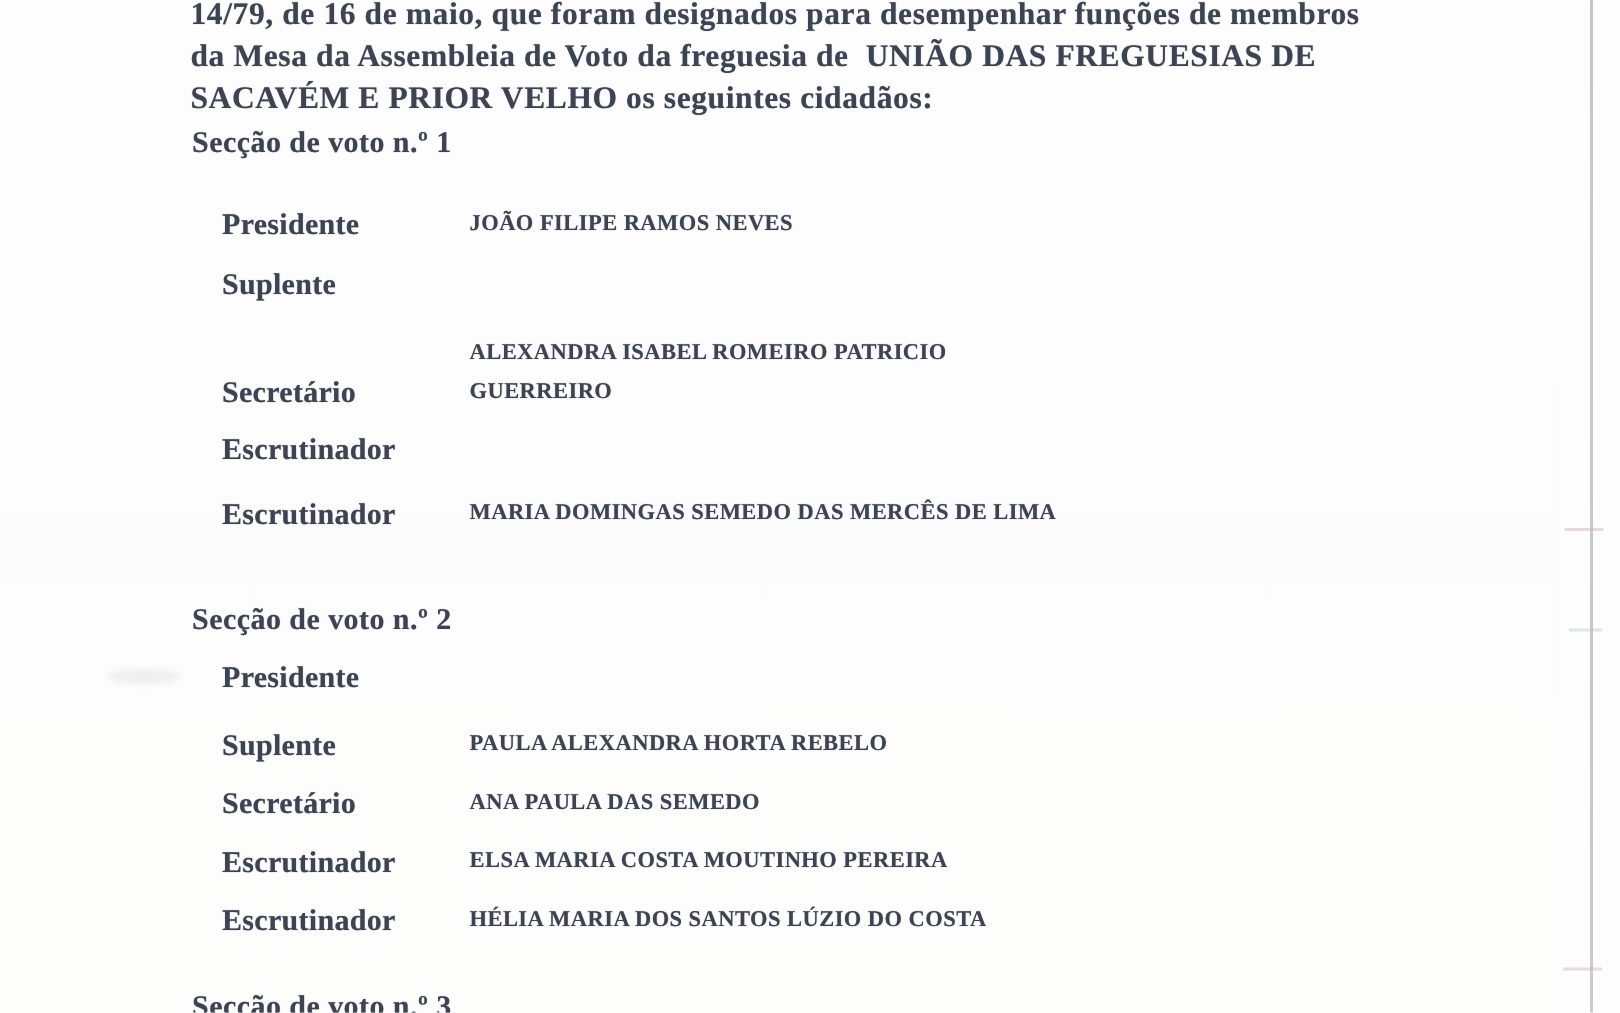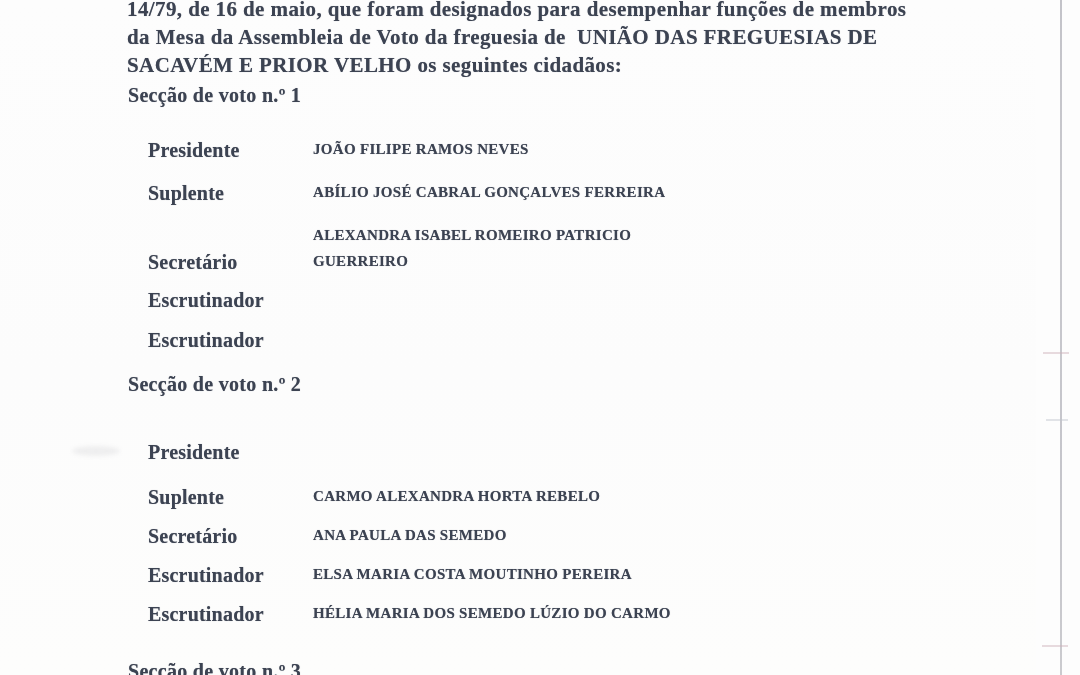--- a/index.html
+++ b/index.html
@@ -94,54 +94,54 @@
 SACAVÉM E PRIOR VELHO os seguintes cidadãos:</div>
 
   <div class="section-title" style="top:84px">Secção de voto n.º 1</div>
 
   <div class="member-row" style="top:136px">
     <span class="role">Presidente</span>
     <span class="name">JOÃO FILIPE RAMOS NEVES</span>
   </div>
   <div class="member-row" style="top:179px">
     <span class="role">Suplente</span>
-    <span class="name">ABÍLIO JOSÉ CABRAL GONÇALVES FERREIRA</span>
   </div>
   <div class="member-row" style="top:222px">
     <span class="role">Secretário</span>
     <span class="name">ALEXANDRA ISABEL ROMEIRO PATRICIO
 GUERREIRO</span>
   </div>
   <div class="member-row" style="top:289px">
     <span class="role">Escrutinador</span>
   </div>
   <div class="member-row" style="top:329px">
     <span class="role">Escrutinador</span>
+    <span class="name">MARIA DOMINGAS SEMEDO DAS MERCÊS DE LIMA</span>
   </div>
 
-  <div class="section-title" style="top:373px">Secção de voto n.º 2</div>
+  <div class="section-title" style="top:402px">Secção de voto n.º 2</div>
 
   <div class="member-row" style="top:441px">
     <span class="role">Presidente</span>
   </div>
   <div class="member-row" style="top:483px">
     <span class="role">Suplente</span>
-    <span class="name">CARMO ALEXANDRA HORTA REBELO</span>
+    <span class="name">PAULA ALEXANDRA HORTA REBELO</span>
   </div>
   <div class="member-row" style="top:522px">
     <span class="role">Secretário</span>
     <span class="name">ANA PAULA DAS SEMEDO</span>
   </div>
   <div class="member-row" style="top:561px">
     <span class="role">Escrutinador</span>
     <span class="name">ELSA MARIA COSTA MOUTINHO PEREIRA</span>
   </div>
   <div class="member-row" style="top:600px">
     <span class="role">Escrutinador</span>
-    <span class="name">HÉLIA MARIA DOS SEMEDO LÚZIO DO CARMO</span>
+    <span class="name">HÉLIA MARIA DOS SANTOS LÚZIO DO COSTA</span>
   </div>
 
   <div class="section-title" style="top:660px">Secção de voto n.º 3</div>
 
   <div class="scan-edge-line"></div>
   <div class="scan-tick t1"></div>
   <div class="scan-tick t2"></div>
   <div class="scan-tick t3"></div>
   <div class="scan-smudge"></div>
 

